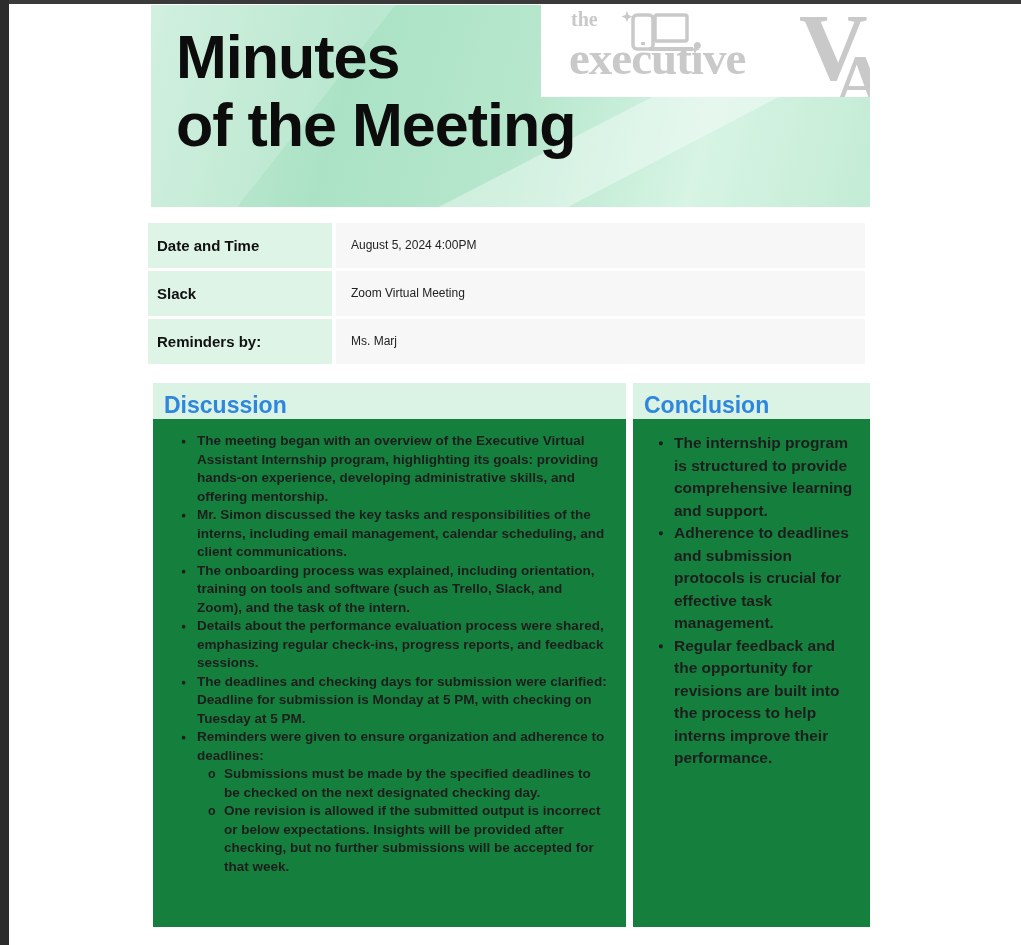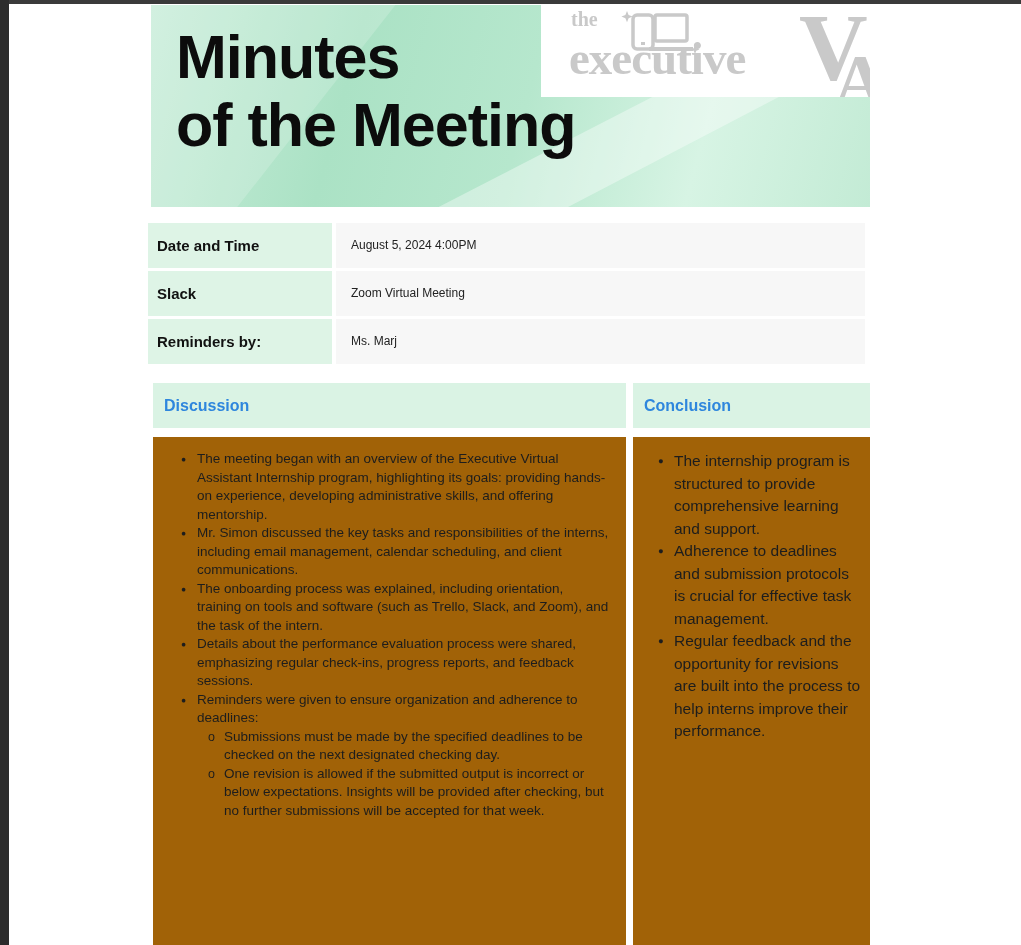--- a/index.html
+++ b/index.html
@@ -52,28 +52,28 @@
   }
   .info-row .value{
     position:absolute;left:188px;top:0;width:529px;height:45px;background:#f7f7f7;
     font-size:12px;line-height:45px;color:#222;padding-left:15px;box-sizing:border-box;
   }
   .row-1{top:223px;} .row-2{top:271px;} .row-3{top:319px;}
 
   
   .col-head{
     position:absolute;top:383px;height:45px;background:#daf3e4;
-    color:#2e86dd;font-weight:bold;font-size:16px;line-height:45px;
+    color:#2e86dd;font-weight:bold;font-size:23px;line-height:45px;
     padding-left:11px;box-sizing:border-box;
   }
   .col-head.disc{left:153px;width:473px;}
   .col-head.conc{left:633px;width:237px;}
   .col-body{
-    position:absolute;top:437px;height:508px;background:#a16207;
-    box-sizing:border-box;color:#1d1d1d;
+    position:absolute;top:419px;height:508px;background:#15803d;
+    box-sizing:border-box;color:#1d1d1d;font-weight:bold;
   }
   .col-body.disc{left:153px;width:473px;}
   .col-body.conc{left:633px;width:237px;}
 
   .col-body ul{list-style:none;margin:0;padding:0;}
   .col-body.disc > ul{margin:13px 16px 0 26px;font-size:13.5px;line-height:18.5px;}
   .col-body.conc > ul{margin:13px 8px 0 23px;font-size:15.5px;line-height:22.5px;}
   .col-body li{position:relative;padding-left:18px;}
   .col-body li::before{content:"\25CF";position:absolute;left:2px;top:0;}
   .col-body.disc li::before{font-size:8.5px;line-height:18.5px;}
@@ -129,20 +129,21 @@
 
 <div class="col-head disc">Discussion</div>
 <div class="col-head conc">Conclusion</div>
 
 <div class="col-body disc">
   <ul>
     <li><span>The meeting began with an overview of the Executive Virtual Assistant Internship program, highlighting its goals: providing hands-on experience, developing administrative skills, and offering mentorship.</span></li>
     <li><span>Mr. Simon discussed the key tasks and responsibilities of the interns, including email management, calendar scheduling, and client communications.</span></li>
     <li><span>The onboarding process was explained, including orientation, training on tools and software (such as Trello, Slack, and Zoom), and the task of the intern.</span></li>
     <li><span>Details about the performance evaluation process were shared, emphasizing regular check-ins, progress reports, and feedback sessions.</span></li>
+    <li><span>The deadlines and checking days for submission were clarified: Deadline for submission is Monday at 5 PM, with checking on Tuesday at 5 PM.</span></li>
     <li><span>Reminders were given to ensure organization and adherence to deadlines:</span>
       <ul class="sub">
         <li><span>Submissions must be made by the specified deadlines to be checked on the next designated checking day.</span></li>
         <li><span>One revision is allowed if the submitted output is incorrect or below expectations. Insights will be provided after checking, but no further submissions will be accepted for that week.</span></li>
       </ul>
     </li>
   </ul>
 </div>
 
 <div class="col-body conc">

